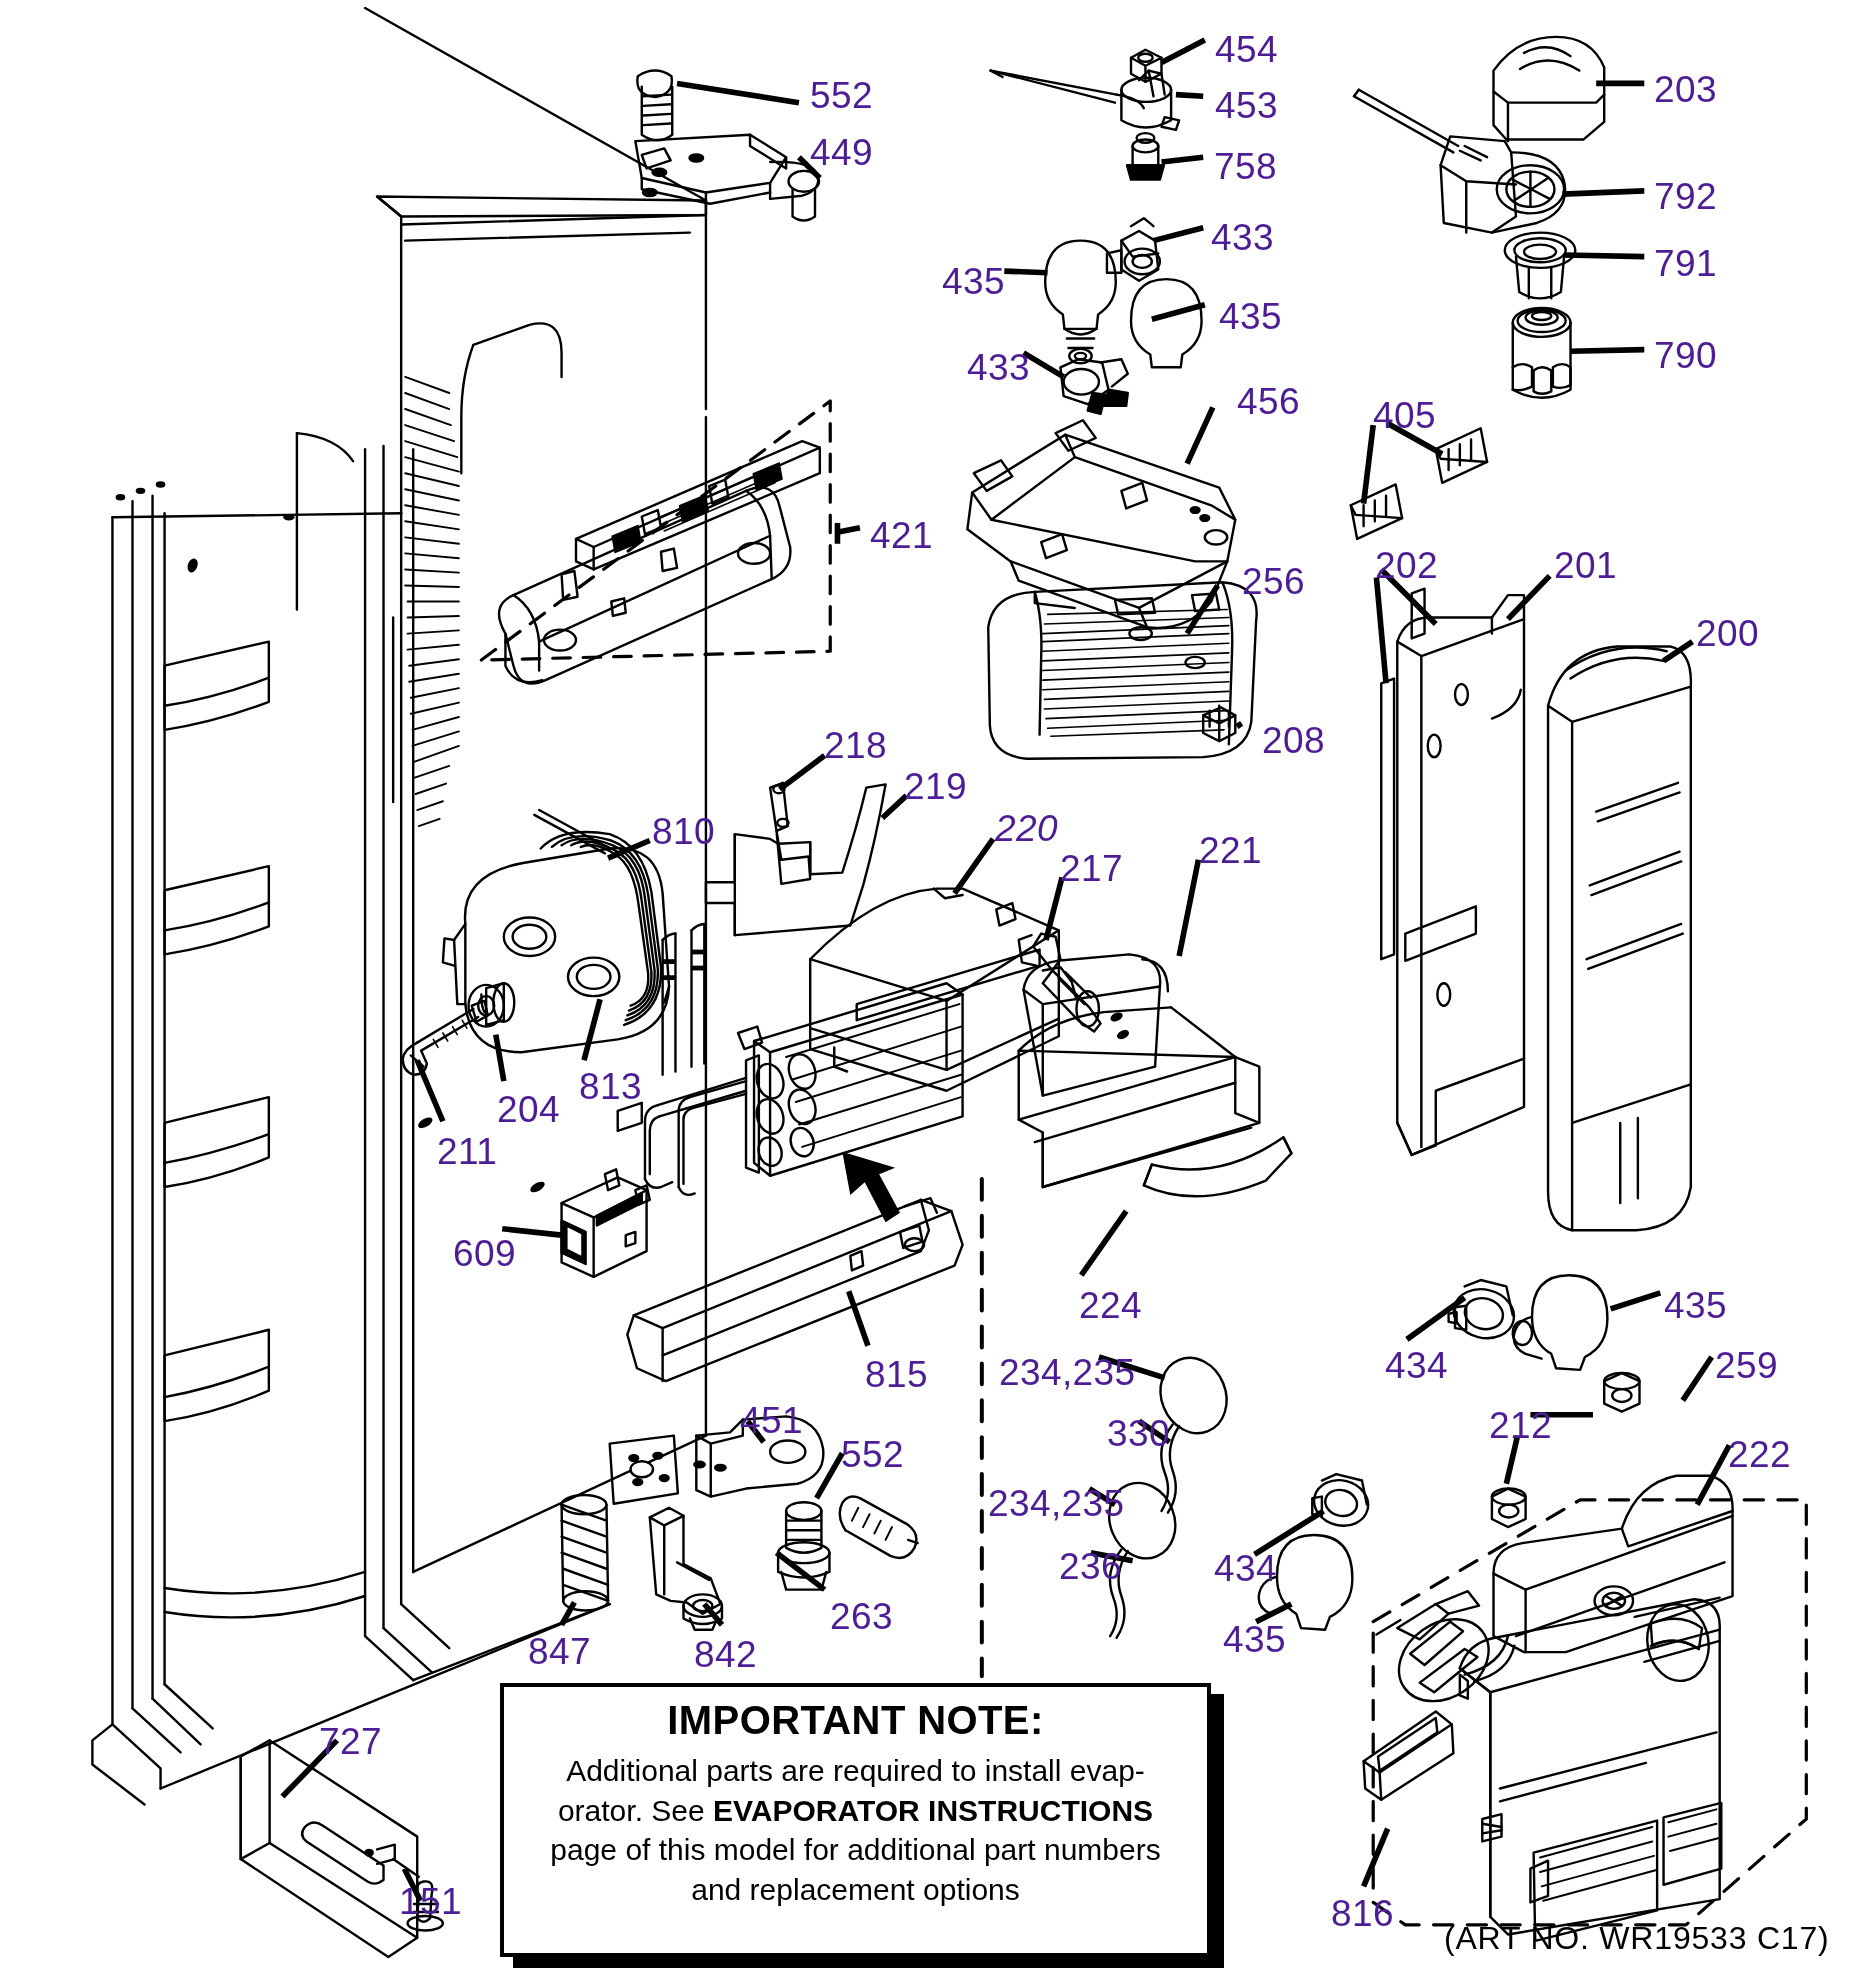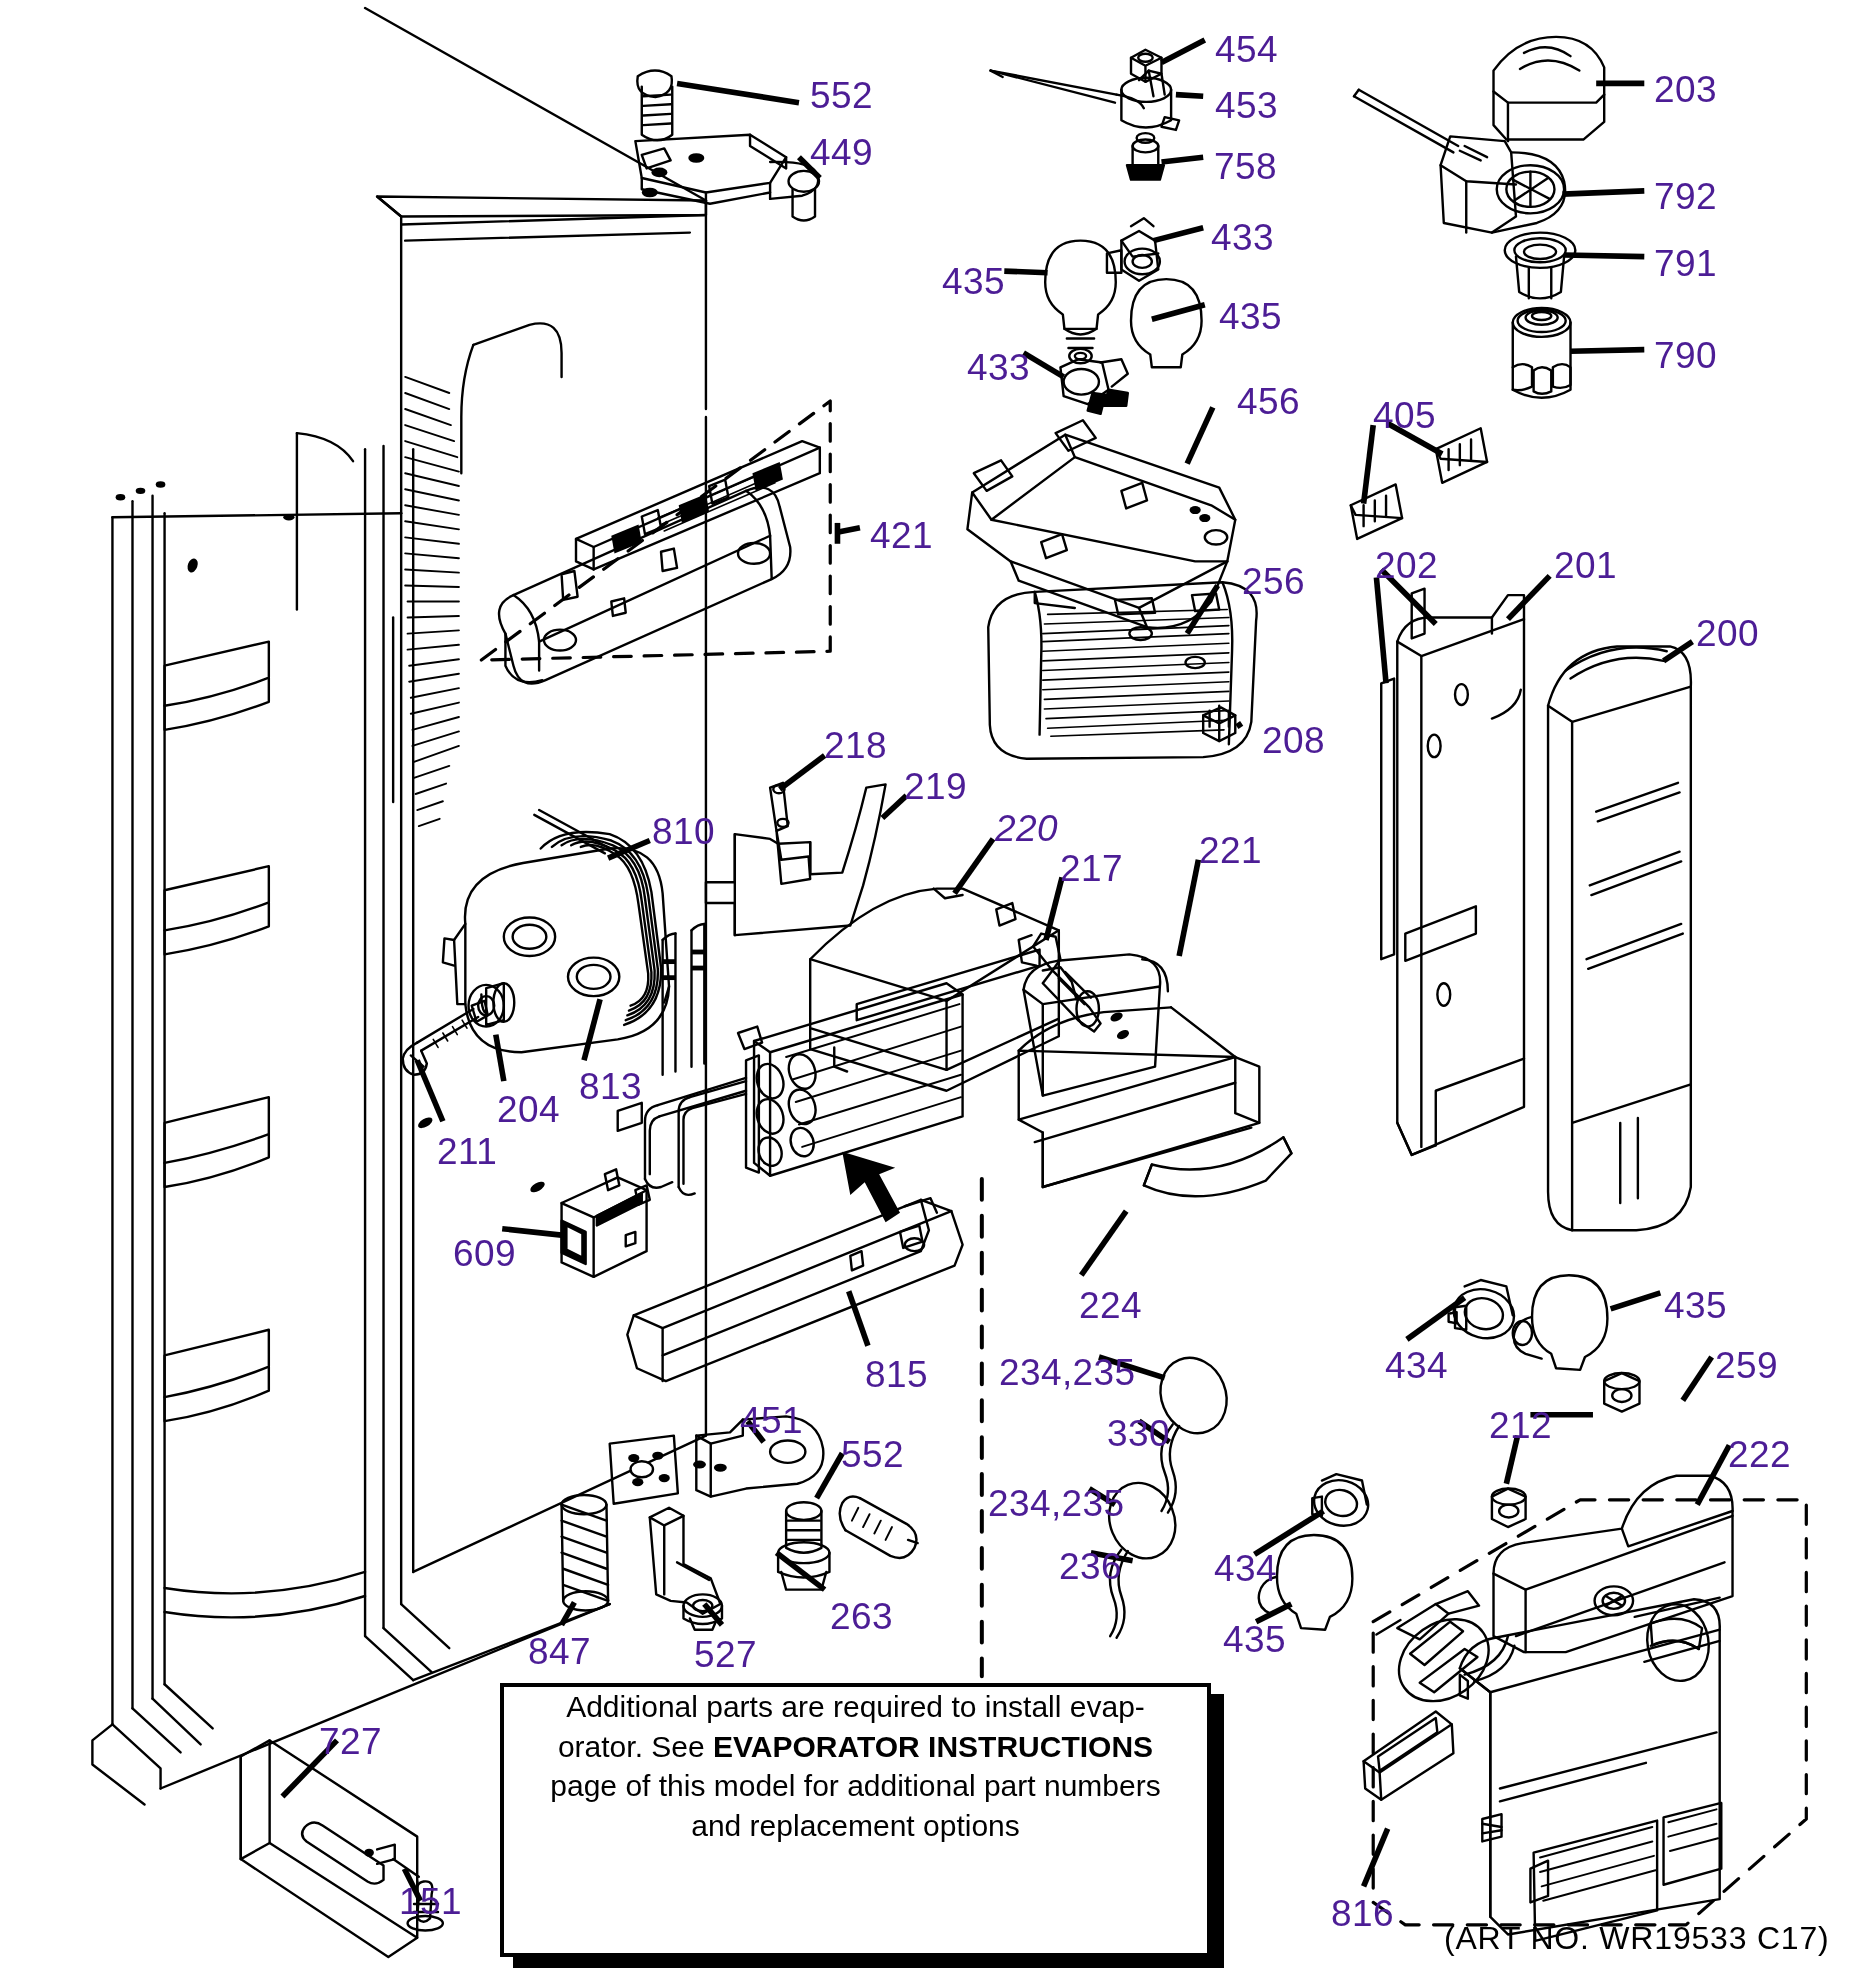--- a/index.html
+++ b/index.html
@@ -791,29 +791,30 @@
       <div class="lbl n" style="left: 1728px; top: 1436px;">222</div>
       <div class="lbl n" style="left: 999px; top: 1354px;">234,235</div>
       <div class="lbl n" style="left: 1107px; top: 1415px;">330</div>
       <div class="lbl n" style="left: 988px; top: 1485px;">234,235</div>
       <div class="lbl n" style="left: 1059px; top: 1548px;">236</div>
       <div class="lbl n" style="left: 1214px; top: 1550px;">434</div>
       <div class="lbl n" style="left: 1223px; top: 1621px;">435</div>
       <div class="lbl n" style="left: 740px; top: 1402px;">451</div>
       <div class="lbl n" style="left: 841px; top: 1436px;">552</div>
       <div class="lbl n" style="left: 830px; top: 1598px;">263</div>
-      <div class="lbl n" style="left: 694px; top: 1636px;">527</div>
+      <div class="lbl n" style="left: 694px; top: 1636px;">842</div>
       <div class="lbl n" style="left: 528px; top: 1633px;">847</div>
       <div class="lbl n" style="left: 319px; top: 1723px;">727</div>
       <div class="lbl n" style="left: 399px; top: 1883px;">151</div>
       <div class="lbl n" style="left: 1331px; top: 1895px;">816</div>
     </div>
 
   <div class="note-shadow" style="left:513px;top:1694px;width:711px;height:274px;"></div>
   <div class="note-box" style="left:500px;top:1683px;width:711px;height:274px;">
+    <div class="note-title">IMPORTANT NOTE:</div>
     <div class="note-body">
       <div>Additional parts are required to install evap-</div>
       <div><span>orator.  See </span><b>EVAPORATOR INSTRUCTIONS</b></div>
       <div>page of this model for additional part numbers</div>
       <div>and replacement options</div>
     </div>
   </div>
 
   <div class="artno" style="left:1444px;top:1920px;">(ART NO. WR19533 C17)</div>
 

